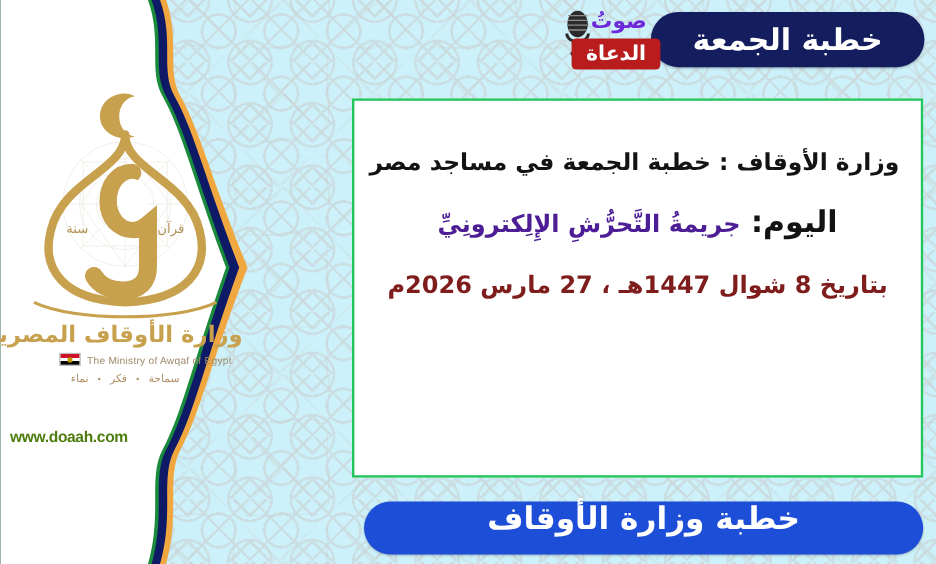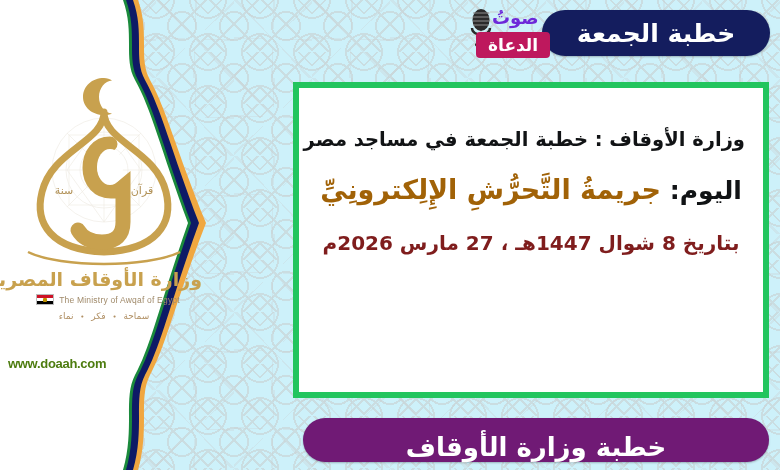--- a/index.html
+++ b/index.html
@@ -60,21 +60,21 @@
   .ministry-logo svg { display:block; }
 
   .logo-ar {
     position:absolute; left:0; top:196px; width:196px;
     font-size:19px; color:#c8a14e; font-weight:bold;
     letter-spacing:.5px;
     font-family:"DejaVu Sans","Liberation Sans",sans-serif;
     white-space:nowrap;
   }
   .logo-en-row {
-    position:absolute; left:4px; top:222px; width:196px;
+    position:absolute; left:17px; top:222px; width:196px;
     display:flex; align-items:center; justify-content:center; gap:5px;
   }
   .logo-en {
     font-size:8.5px; color:#a08a6a; letter-spacing:.2px;
     direction:ltr; white-space:nowrap;
     font-family:"Liberation Sans",sans-serif;
   }
   .eg-flag {
     width:18px; height:11px; display:inline-block;
     background:linear-gradient(to bottom,#ce1126 0 33.3%,#ffffff 33.3% 66.6%,#000000 66.6% 100%);
@@ -117,21 +117,21 @@
   }
   .mic-icon { position:absolute; left:2px; top:6px; width:26px; height:44px; }
   .doaah-top {
     position:absolute; left:26px; top:5px;
     font-size:18px; font-weight:bold; color:#6d28d9;
     white-space:nowrap; letter-spacing:-.5px;
   }
   .doaah-pill {
     position:absolute; left:10px; top:30px;
     width:74px; height:26px;
-    background:#be185d; border-radius:4px;
+    background:#b91c1c; border-radius:4px;
     display:flex; align-items:center; justify-content:center;
   }
   .doaah-pill span {
     color:#fff; font-size:17px; font-weight:bold;
     letter-spacing:-.5px; line-height:1;
   }
 
   
   .banner-top {
     position:absolute; right:10px; top:10px;
@@ -143,54 +143,54 @@
   }
   .banner-top span {
     color:#ffffff; font-size:25px; font-weight:bold;
     letter-spacing:0; white-space:nowrap;
   }
 
   
   .banner-bottom {
     position:absolute; left:303px; top:418px;
     width:466px; height:44px;
-    background:#701a75; border-radius:22px;
-    display:flex; align-items:flex-end; justify-content:center;
+    background:#1d4ed8; border-radius:22px;
+    display:flex; align-items:flex-start; justify-content:center;
     z-index:7;
     box-shadow:0 1px 2px rgba(0,0,0,.25);
   }
   .banner-bottom span {
     color:#ffffff; font-size:26px; font-weight:bold;
     white-space:nowrap; letter-spacing:1px;
   }
 
   
   .card {
     position:absolute; left:293px; top:82px;
     width:476px; height:316px;
     background:#ffffff;
-    border:6px solid #22c55e;
+    border:2px solid #22c55e;
     z-index:5;
     padding:42px 18px 0 18px;
     text-align:center;
   }
   .card-line {
     white-space:nowrap;
     line-height:1.05;
   }
   .line-subtitle {
     font-size:19.5px; font-weight:bold; color:#111315;
     margin-bottom:26px;
   }
   .line-topic {
     font-size:25px; font-weight:bold; color:#111315;
     margin-bottom:28px;
   }
   .line-topic .topic-label { color:#111315; }
-  .line-topic .topic-value { color:#a16207; font-size:27px; }
+  .line-topic .topic-value { color:#4c1d95; font-size:20px; }
   .line-date {
     font-size:20px; font-weight:bold; color:#7f1d1d;text-align:center;
   }
 </style>
 </head>
 <body>
 
 <div id="poster">
 
   <div class="bg-pattern"></div>

